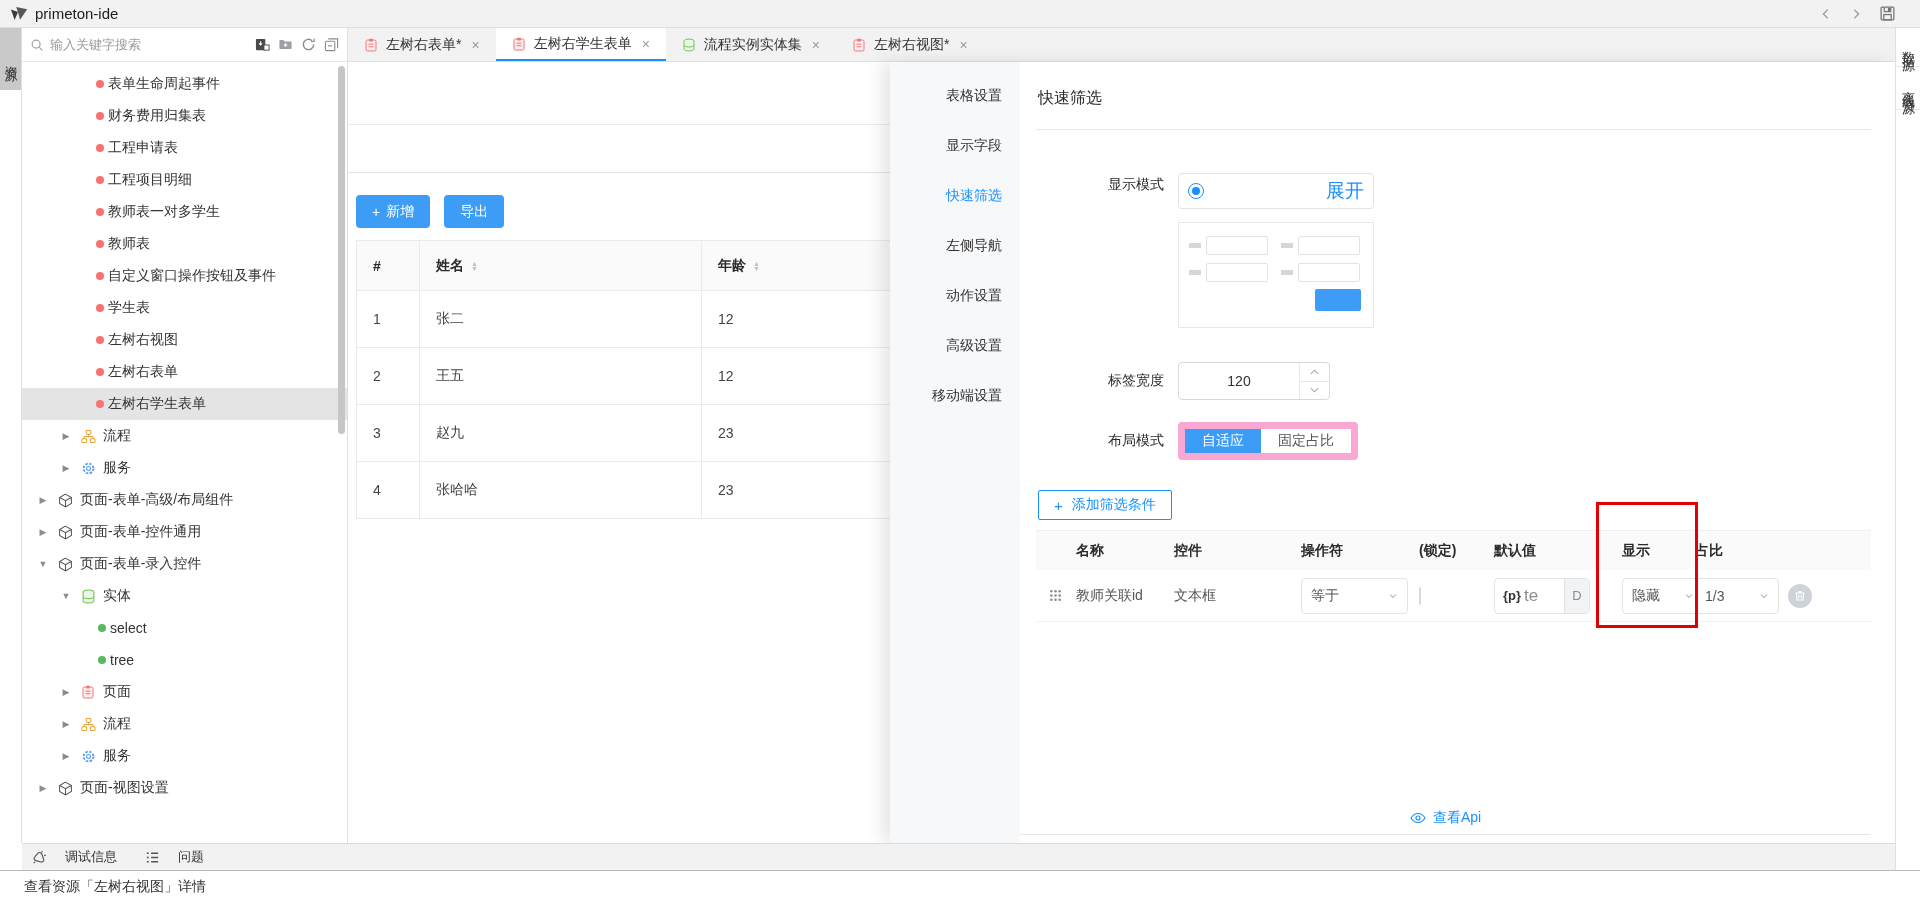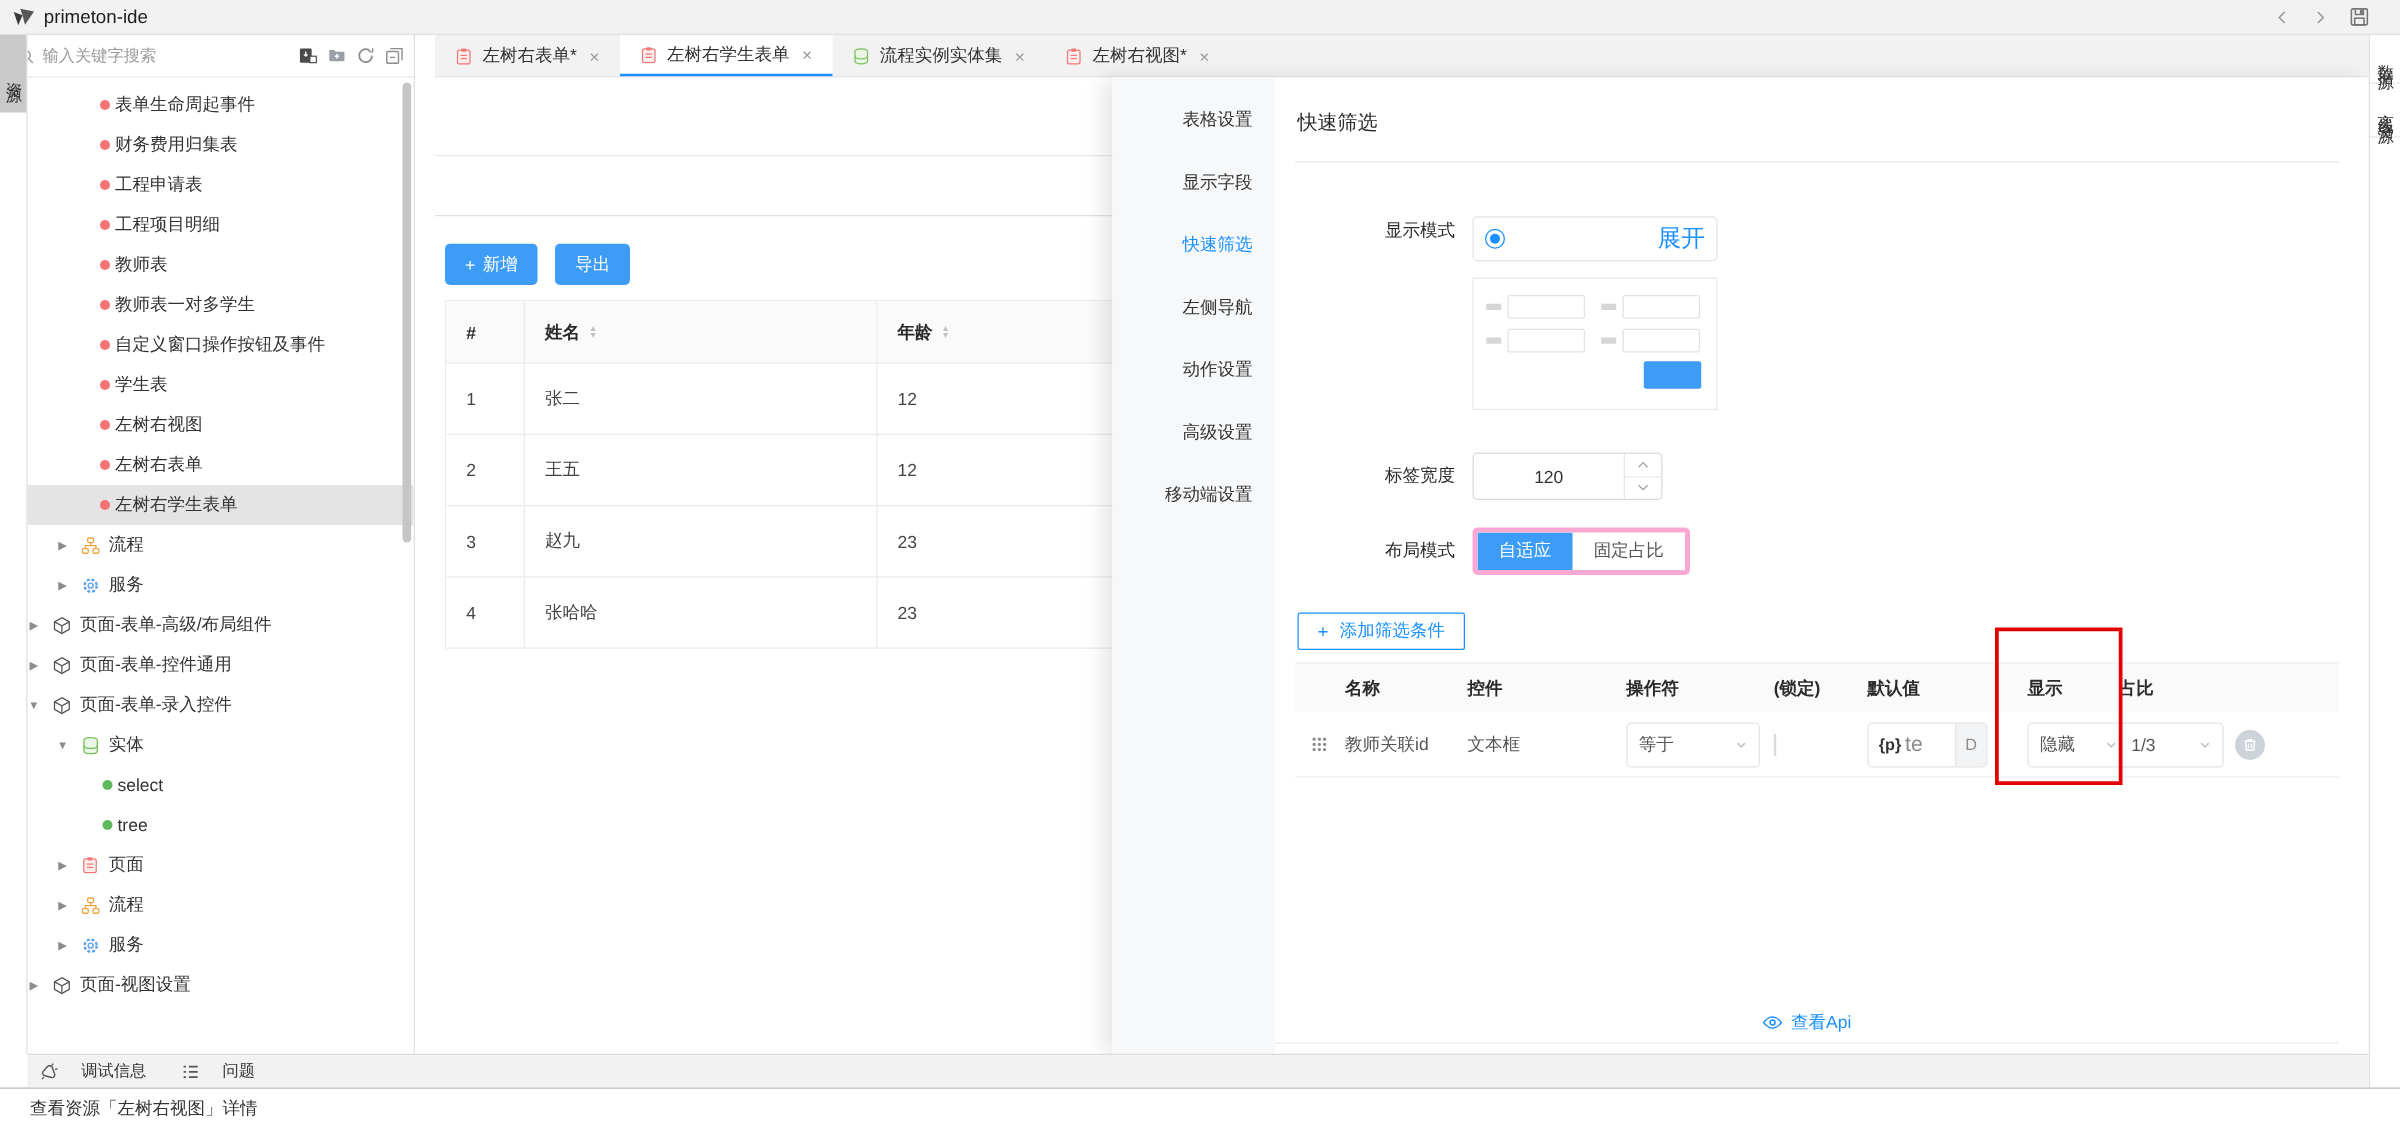--- a/index.html
+++ b/index.html
@@ -18,21 +18,21 @@
   .titlebar .nav { margin-left:auto; display:flex; gap:16px; align-items:center; padding-right:14px; }
   .navbtn { display:flex; align-items:center; cursor:pointer; }
 
   
   .left-strip { position:absolute; left:0; top:28px; width:22px; bottom:59px;
     background:#fff; border-right:1px solid #e0e0e0; z-index:4; }
   .res-tab { width:100%; height:62px; background:#c9c9c9; display:flex; justify-content:center; align-items:center; cursor:pointer; }
   .vtext { writing-mode:vertical-rl; font-size:13px; letter-spacing:4px; color:#333; }
 
   
-  .left-panel { position:absolute; left:6px; top:28px; width:326px; bottom:59px;
+  .left-panel { position:absolute; left:22px; top:28px; width:326px; bottom:59px;
     background:#fff; border-right:1px solid #e0e0e0; display:flex; flex-direction:column; z-index:3; }
   .search-bar { height:34px; flex:none; border-bottom:1px solid #e8e8e8;
     display:flex; align-items:center; padding:0 8px; gap:6px; }
   .search-input { flex:1; border:none; outline:none; font-size:13px; color:#333; background:transparent; min-width:0;
     font-family:inherit; }
   .search-input::placeholder { color:#9b9b9b; }
   .search-icons { display:flex; gap:8px; align-items:center; flex:none; }
   .sic { cursor:pointer; display:flex; }
 
   .tree { flex:1; position:relative; overflow:hidden; padding-top:6px; }
@@ -105,21 +105,21 @@
   .pp-dark { width:24px; height:6px; background:#cfcfcf; margin-bottom:4px; }
   .pp-light { width:92px; height:11px; background:#ececec; margin-bottom:5px; }
 
   .num-input { width:152px; height:38px; border:1px solid #d9d9d9; border-radius:4px;
     display:flex; overflow:hidden; background:#fff; }
   .num-val { flex:1; display:flex; align-items:center; justify-content:center; font-size:14px; color:#333; }
   .num-spin { width:30px; border-left:1px solid #e8e8e8; display:flex; flex-direction:column; }
   .num-spin div { flex:1; display:flex; align-items:center; justify-content:center; cursor:pointer; }
   .num-spin div:first-child { border-bottom:1px solid #e8e8e8; }
 
-  .seg { display:flex; height:38px; border:4px solid #f9a8d4; border-radius:4px; overflow:hidden; background:#fff; }
+  .seg { display:flex; height:38px; border:7px solid #f9a8d4; border-radius:4px; overflow:hidden; background:#fff; }
   .seg-item { padding:0 17px; display:flex; align-items:center; font-size:14px; color:#555; cursor:pointer; }
   .seg-item.on { background:#3d9df6; color:#fff; }
 
   .add-filter { margin:30px 0 0 2px; height:30px; padding:0 15px; border:1px solid #1890ff;
     color:#1890ff; background:#fff; border-radius:2px; font-size:14px;
     display:inline-flex; align-items:center; gap:9px; cursor:pointer; font-family:inherit; }
   .af-plus { font-size:15px; line-height:1; }
 
   .ft { margin-top:10px; margin-right:24px; font-size:14px; }
   .ft-grid { display:grid; grid-template-columns:40px 98px 127px 118px 75px 111px 90px 93px 40px 1fr; align-items:center; }
@@ -249,25 +249,25 @@
     <div class="ti lvl3">
         <span class="dot red"></span>
         <span class="lbl">工程申请表</span>
       </div>
     <div class="ti lvl3">
         <span class="dot red"></span>
         <span class="lbl">工程项目明细</span>
       </div>
     <div class="ti lvl3">
         <span class="dot red"></span>
+        <span class="lbl">教师表一对多学生</span>
+      </div>
+    <div class="ti lvl3">
+        <span class="dot red"></span>
         <span class="lbl">教师表</span>
-      </div>
-    <div class="ti lvl3">
-        <span class="dot red"></span>
-        <span class="lbl">教师表一对多学生</span>
       </div>
     <div class="ti lvl3">
         <span class="dot red"></span>
         <span class="lbl">自定义窗口操作按钮及事件</span>
       </div>
     <div class="ti lvl3">
         <span class="dot red"></span>
         <span class="lbl">学生表</span>
       </div>
     <div class="ti lvl3">

